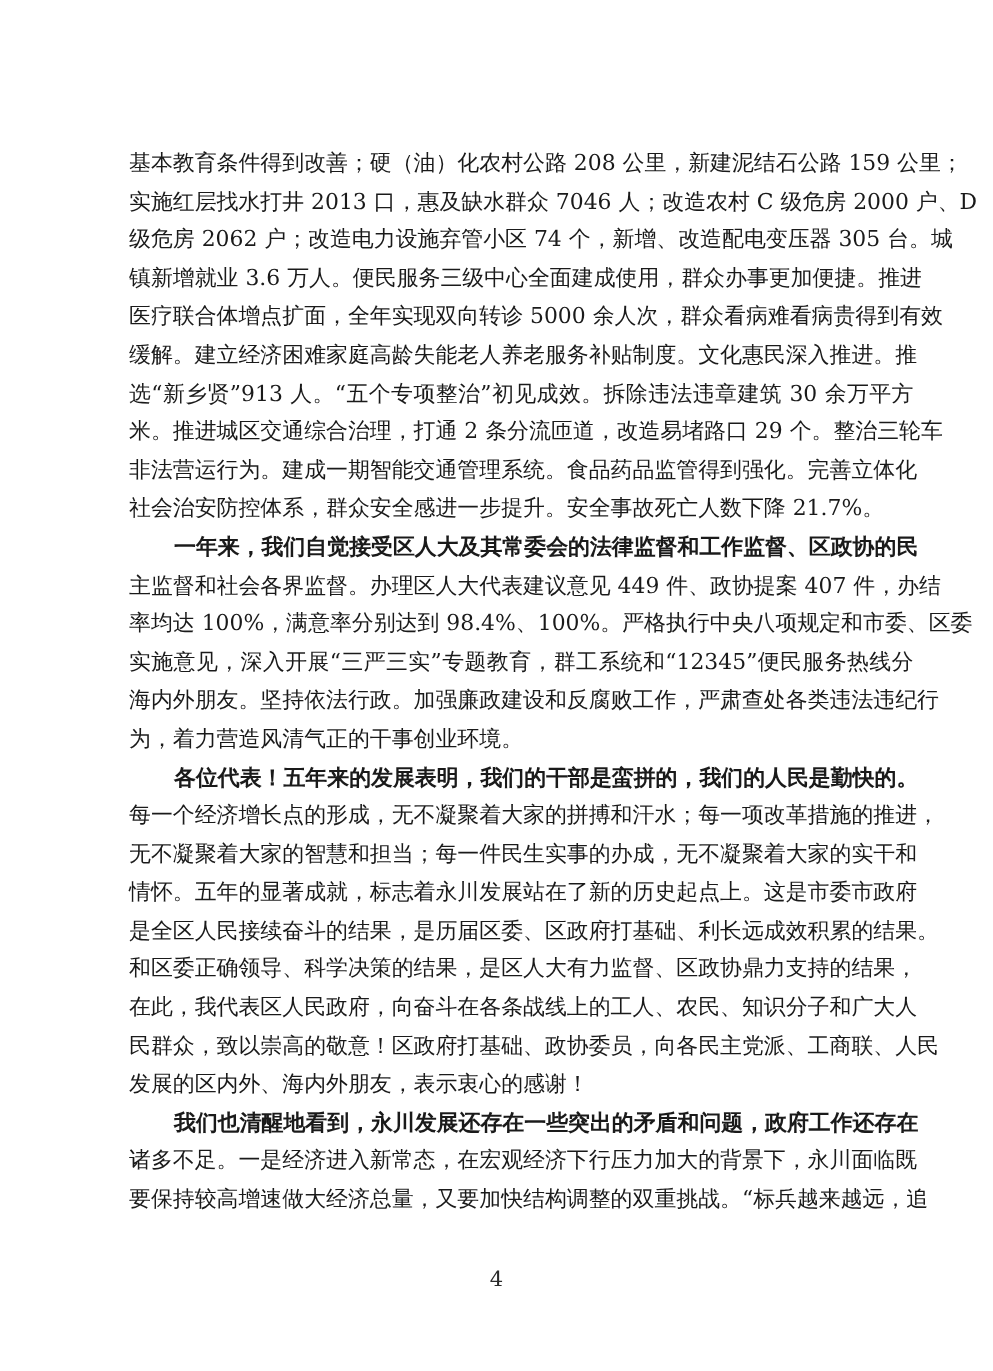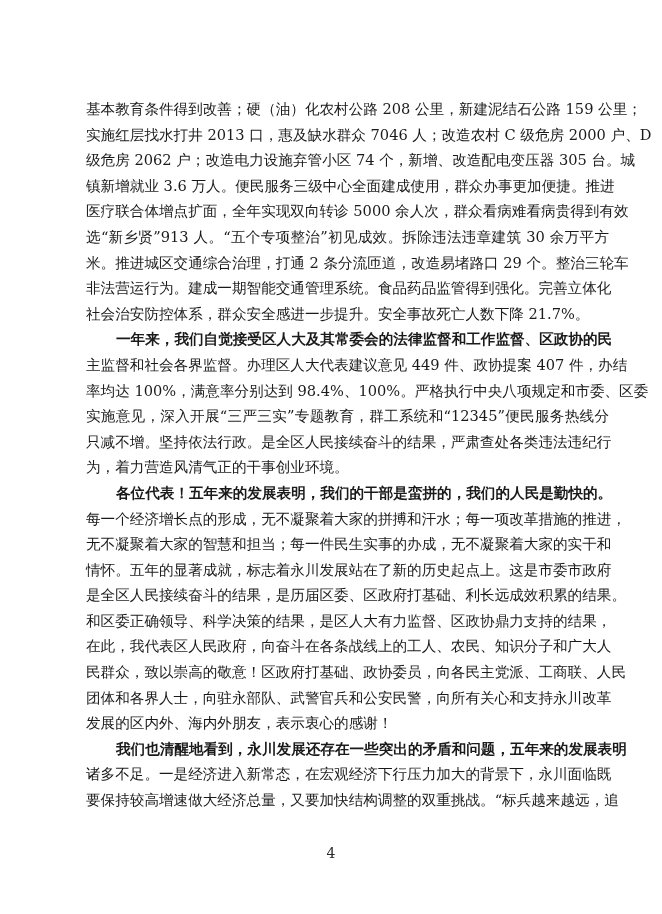--- a/index.html
+++ b/index.html
@@ -61,38 +61,38 @@
 </head>
 <body>
 
 <div class="page">
   <div class="body-text">
     <span class="line">基本教育条件得到改善；硬（油）化农村公路 208 公里，新建泥结石公路 159 公里；</span>
     <span class="line">实施红层找水打井 2013 口，惠及缺水群众 7046 人；改造农村 C 级危房 2000 户、D</span>
     <span class="line">级危房 2062 户；改造电力设施弃管小区 74 个，新增、改造配电变压器 305 台。城</span>
     <span class="line">镇新增就业 3.6 万人。便民服务三级中心全面建成使用，群众办事更加便捷。推进</span>
     <span class="line">医疗联合体增点扩面，全年实现双向转诊 5000 余人次，群众看病难看病贵得到有效</span>
+    <span class="line">缓解。建立经济困难家庭高龄失能老人养老服务补贴制度。文化惠民深入推进。推</span>
     <span class="line">选“新乡贤”913 人。“五个专项整治”初见成效。拆除违法违章建筑 30 余万平方</span>
     <span class="line">米。推进城区交通综合治理，打通 2 条分流匝道，改造易堵路口 29 个。整治三轮车</span>
     <span class="line">非法营运行为。建成一期智能交通管理系统。食品药品监管得到强化。完善立体化</span>
     <span class="line last">社会治安防控体系，群众安全感进一步提升。安全事故死亡人数下降 21.7%。</span>
     <span class="line indent">一年来，我们自觉接受区人大及其常委会的法律监督和工作监督、区政协的民</span>
     <span class="line">主监督和社会各界监督。办理区人大代表建议意见 449 件、政协提案 407 件，办结</span>
     <span class="line">率均达 100%，满意率分别达到 98.4%、100%。严格执行中央八项规定和市委、区委</span>
     <span class="line">实施意见，深入开展“三严三实”专题教育，群工系统和“12345”便民服务热线分</span>
-    <span class="line">只减不增。坚持依法行政。是全区人民接续奋斗的结果，严肃查处各类违法违纪行</span>
+    <span class="line">海内外朋友。坚持依法行政。加强廉政建设和反腐败工作，严肃查处各类违法违纪行</span>
     <span class="line last">为，着力营造风清气正的干事创业环境。</span>
     <span class="line indent">各位代表！五年来的发展表明，我们的干部是蛮拼的，我们的人民是勤快的。</span>
     <span class="line">每一个经济增长点的形成，无不凝聚着大家的拼搏和汗水；每一项改革措施的推进，</span>
     <span class="line">无不凝聚着大家的智慧和担当；每一件民生实事的办成，无不凝聚着大家的实干和</span>
     <span class="line">情怀。五年的显著成就，标志着永川发展站在了新的历史起点上。这是市委市政府</span>
     <span class="line">是全区人民接续奋斗的结果，是历届区委、区政府打基础、利长远成效积累的结果。</span>
     <span class="line">和区委正确领导、科学决策的结果，是区人大有力监督、区政协鼎力支持的结果，</span>
     <span class="line">在此，我代表区人民政府，向奋斗在各条战线上的工人、农民、知识分子和广大人</span>
     <span class="line">民群众，致以崇高的敬意！区政府打基础、政协委员，向各民主党派、工商联、人民</span>
-    <span class="line">团体和各界人士，向驻永部队、武警官兵和公安民警，向所有关心和支持永川改革</span>
     <span class="line last">发展的区内外、海内外朋友，表示衷心的感谢！</span>
-    <span class="line indent">我们也清醒地看到，永川发展还存在一些突出的矛盾和问题，五年来的发展表明</span>
+    <span class="line indent">我们也清醒地看到，永川发展还存在一些突出的矛盾和问题，政府工作还存在</span>
     <span class="line">诸多不足。一是经济进入新常态，在宏观经济下行压力加大的背景下，永川面临既</span>
     <span class="line">要保持较高增速做大经济总量，又要加快结构调整的双重挑战。“标兵越来越远，追</span>
   </div>
   <div class="page-number">4</div>
 </div>
 
 </body></html>

